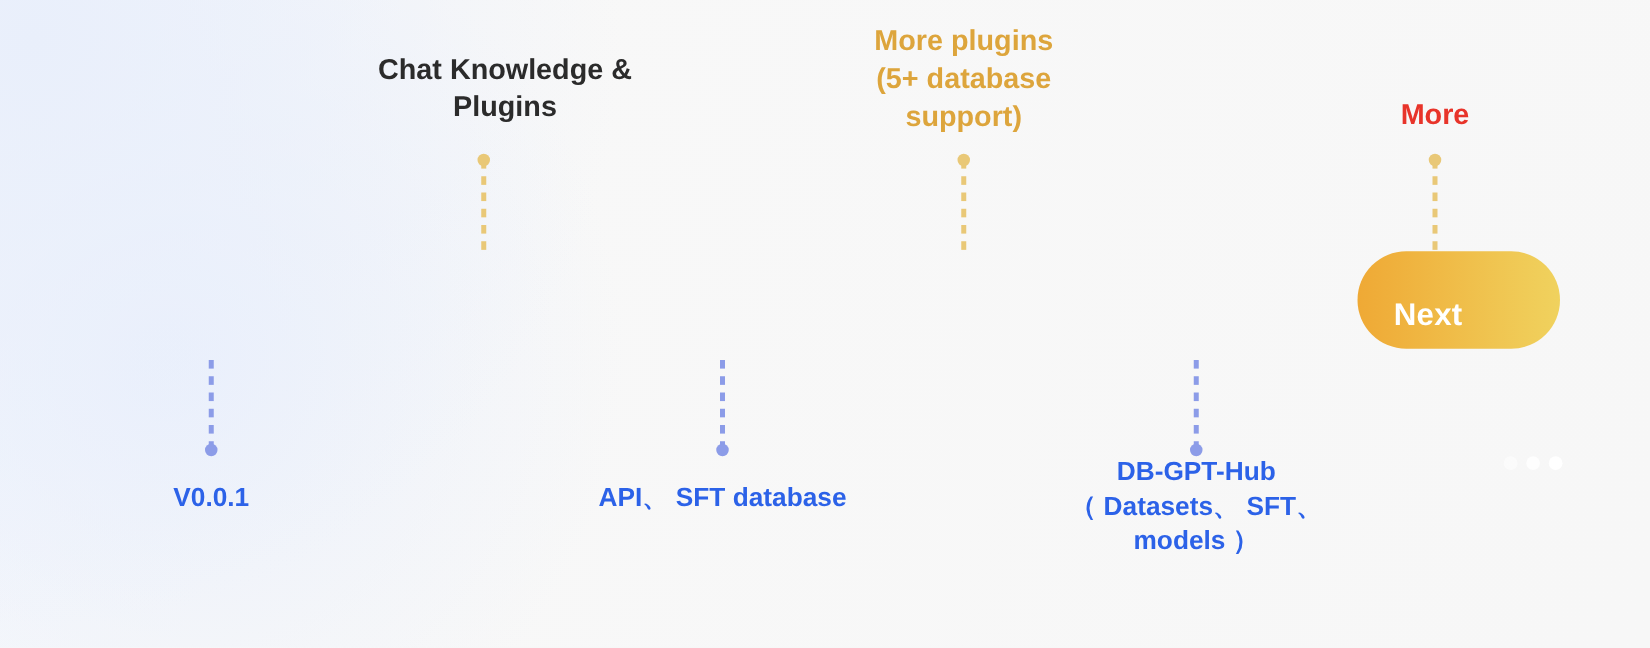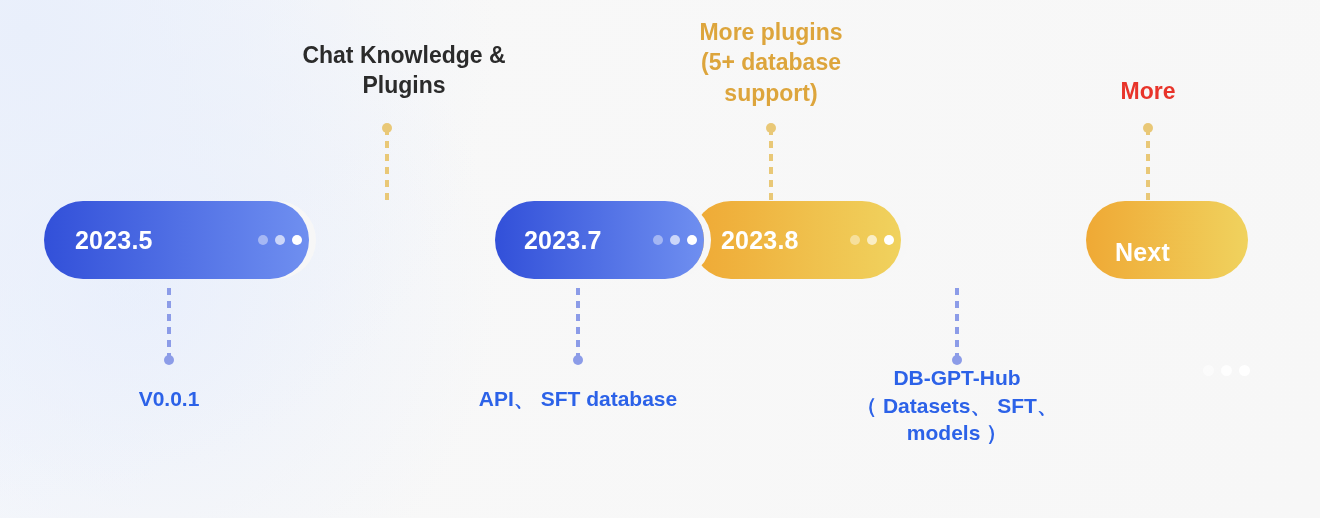--- a/index.html
+++ b/index.html
@@ -144,44 +144,20 @@
 (5+ database
 support)</div>
       <div class="conn up" style="color: rgb(233, 200, 119); left: 1146px; top: 128px; height: 74px;">
         <span class="line"></span>
         <span class="knob"></span>
       </div>
       <div class="cap-text cap-top" style="color: rgb(232, 52, 42); left: 1058px; width: 180px; top: 76px;">More</div>
     </div>
 
   <div id="bar">
-      <div class="seg" style="left: 0px; width: 265px; z-index: 6; background: linear-gradient(90deg, rgb(50, 80, 217) 0%, rgb(111, 143, 240) 100%); box-shadow: rgb(247, 247, 247) 7px 0px 0px 0px;">
-        <span class="seg-label" style="margin-left: 31px;">2023.5</span>
-        <span class="dots" style="left: 214px;">
-          <i></i>
-          <i></i>
-          <i></i>
-        </span>
-      </div>
-      <div class="seg" style="left: 451px; width: 209px; z-index: 4; background: linear-gradient(90deg, rgb(50, 80, 217) 0%, rgb(111, 143, 240) 100%); box-shadow: rgb(247, 247, 247) 7px 0px 0px 0px;">
-        <span class="seg-label" style="margin-left: 29px;">2023.7</span>
-        <span class="dots" style="left: 158px;">
-          <i></i>
-          <i></i>
-          <i></i>
-        </span>
-      </div>
-      <div class="seg" style="left: 648px; width: 209px; z-index: 3; background: linear-gradient(90deg, rgb(239, 169, 53) 0%, rgb(240, 210, 94) 100%); box-shadow: rgb(247, 247, 247) 7px 0px 0px 0px;">
-        <span class="seg-label" style="margin-left: 29px;">2023.8</span>
-        <span class="dots" style="left: 158px;">
-          <i></i>
-          <i></i>
-          <i></i>
-        </span>
-      </div>
       <div class="seg" style="left: 1042px; width: 162px; z-index: 1; background: linear-gradient(90deg, rgb(239, 169, 53) 0%, rgb(240, 210, 94) 100%);">
         <span class="seg-label" style="margin-left: 29px; margin-top: 25px;">Next</span>
       </div>
     </div>
 
   <div id="annotations-below">
       <div class="conn down" style="color: rgb(140, 156, 232); left: 167px; top: 288px; height: 72px;">
         <span class="line"></span>
         <span class="knob"></span>
       </div>

